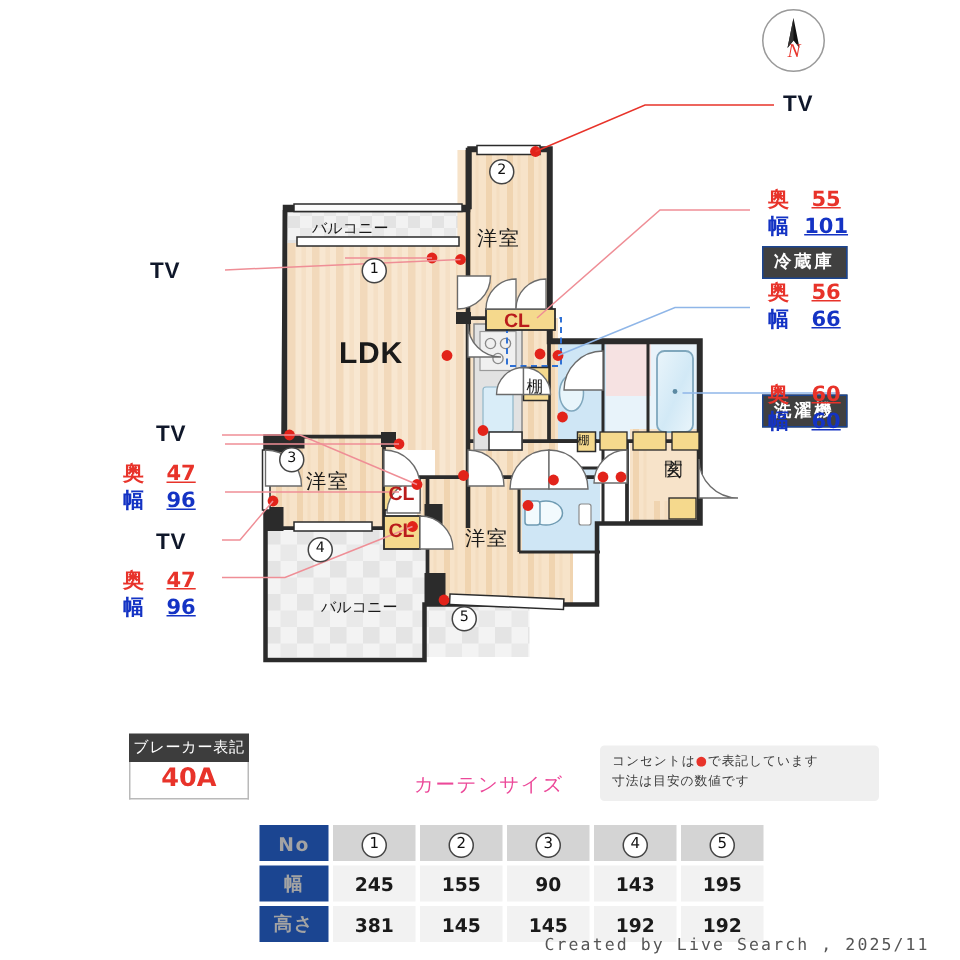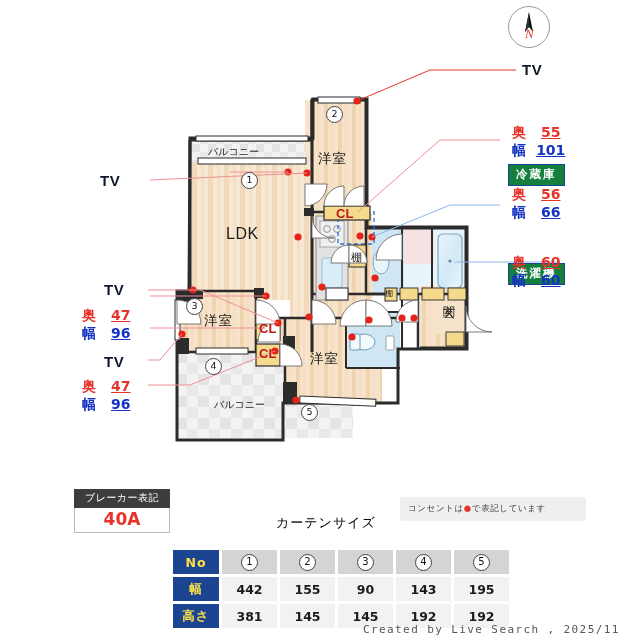--- a/index.html
+++ b/index.html
@@ -17,58 +17,58 @@
   #compass .n-letter{position:absolute;left:17px;top:20px;color:#e8332a;font-size:13px;font-family:"Liberation Serif",serif;font-style:italic;}
 
   
   .tv-label{color:#0f172a;font-size:15px;font-weight:700;font-family:"Liberation Sans",sans-serif;letter-spacing:.5px;}
   .dim-row{font-size:14px;font-weight:700;white-space:nowrap;font-family:"DejaVu Sans",sans-serif;}
   .dim-oku{color:#e8332a;}
   .dim-haba{color:#1433c4;}
   .dim-val{display:inline-block;min-width:30px;text-align:center;text-decoration:underline;}
 
   .tag{
-    display:inline-block;background:#15803d;color:#fff;font-size:11.5px;
+    display:inline-block;background:#404040;color:#fff;font-size:11.5px;
     padding:2px 7px 3px 7px;letter-spacing:2px;
     font-family:"DejaVu Sans",sans-serif;font-weight:600;
     border:1px solid #1b4591;
   }
 
   
   #plan{left:0;top:0;width:640px;height:640px;}
 
   
-  #breaker{left:74px;top:489px;width:96px;}
+  #breaker{left:86px;top:489px;width:80px;}
   #breaker .bk-head{background:#3d3d3d;color:#fff;font-size:10px;text-align:center;padding:2px 0 3px;letter-spacing:.5px;font-family:"DejaVu Sans",sans-serif;}
   #breaker .bk-val{border:1px solid #b9b9b9;border-top:none;background:#fff;color:#e8332a;font-size:17px;font-weight:700;text-align:center;padding:1px 0 3px;font-family:"DejaVu Sans",sans-serif;}
 
   
   #note{left:400px;top:497px;width:170px;background:#efefef;border-radius:3px;padding:5px 8px 6px 8px;}
   #note div{color:#3b3b3b;font-size:8.5px;line-height:1.55;letter-spacing:.6px;font-family:"DejaVu Sans",sans-serif;}
   #note .dotmark{color:#e8332a;}
 
   
-  #curtain-title{left:276px;top:514px;color:#000000;font-size:13px;letter-spacing:1px;font-family:"DejaVu Sans",sans-serif;}
+  #curtain-title{left:276px;top:514px;color:#ec4899;font-size:13px;letter-spacing:1px;font-family:"DejaVu Sans",sans-serif;}
   #curtain-table{left:170px;top:547px;border-collapse:separate;border-spacing:3px;}
   #curtain-table td{font-size:12.5px;text-align:center;height:22px;width:53px;font-family:"DejaVu Sans",sans-serif;}
-  #curtain-table td.hd{background:#1b4591;color:#fde047;font-weight:700;width:44px;letter-spacing:1px;}
+  #curtain-table td.hd{background:#1b4591;color:#a3a3a3;font-weight:700;width:44px;letter-spacing:1px;}
   #curtain-table td.numhd{background:#d4d4d4;color:#333;}
   #curtain-table td.val{background:#f2f2f2;color:#1a1a1a;font-weight:700;}
   .circ-num{
     display:inline-block;width:15px;height:15px;line-height:14px;border:1px solid #444;
     border-radius:50%;background:#fff;font-size:10px;color:#111;text-align:center;
     font-family:"DejaVu Sans",sans-serif;
   }
 
   
   #footer{left:363px;top:623px;color:#555;font-size:11px;letter-spacing:1.4px;font-family:"DejaVu Sans Mono","Liberation Mono",monospace;}
 
   
   .room-label{position:absolute;color:#1a1a1a;font-size:13.5px;letter-spacing:1px;font-family:"DejaVu Sans",sans-serif;white-space:nowrap;}
-  .room-label.big{font-size:16px;font-weight:400;letter-spacing:.5px;font-family:"Liberation Sans",sans-serif;}
+  .room-label.big{font-size:20px;font-weight:700;letter-spacing:.5px;font-family:"Liberation Sans",sans-serif;}
   .room-label.small{font-size:10px;letter-spacing:0;}
   .room-label.vert{writing-mode:vertical-rl;text-orientation:upright;letter-spacing:1px;}
   .cl-label{position:absolute;font-size:13px;color:#b91c1c;font-family:"Liberation Sans",sans-serif;font-weight:600;}
   .circ-plan{
     position:absolute;width:15px;height:15px;line-height:14px;border:1px solid #444;border-radius:50%;
     background:#fff;font-size:9.5px;color:#111;text-align:center;font-family:"DejaVu Sans",sans-serif;
   }
 </style>
 </head>
 <body>
@@ -343,37 +343,38 @@
 <div class="circ-plan" style="left:205px;top:358px;">4</div>
 <div class="circ-plan" style="left:301px;top:404px;">5</div>
 
 <div id="breaker" class="abs">
   <div class="bk-head">ブレーカー表記</div>
   <div class="bk-val">40A</div>
 </div>
 
 <div id="note" class="abs">
   <div><span>コンセントは</span><span class="dotmark">●</span><span>で表記しています</span></div>
+  <div>寸法は目安の数値です</div>
 </div>
 
 <div id="curtain-title" class="abs">カーテンサイズ</div>
 
 <table id="curtain-table" class="abs">
   <tbody>
       <tr>
     <td class="hd">No</td>
     <td class="numhd"><span class="circ-num">1</span></td>
     <td class="numhd"><span class="circ-num">2</span></td>
     <td class="numhd"><span class="circ-num">3</span></td>
     <td class="numhd"><span class="circ-num">4</span></td>
     <td class="numhd"><span class="circ-num">5</span></td>
   </tr>
   <tr>
     <td class="hd">幅</td>
-    <td class="val">442</td>
+    <td class="val">245</td>
     <td class="val">155</td>
     <td class="val">90</td>
     <td class="val">143</td>
     <td class="val">195</td>
   </tr>
   <tr>
     <td class="hd">高さ</td>
     <td class="val">381</td>
     <td class="val">145</td>
     <td class="val">145</td>

